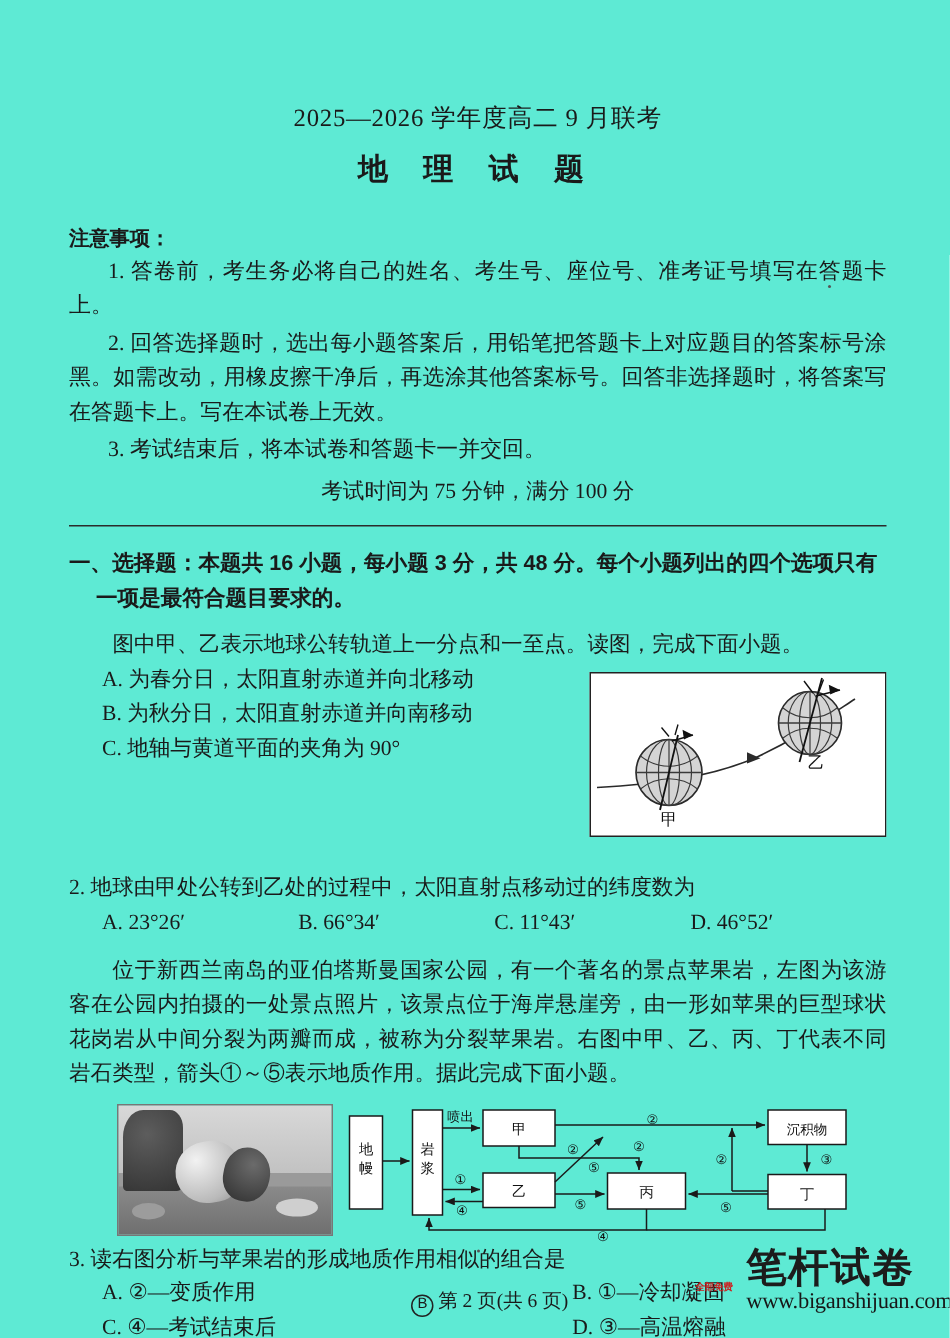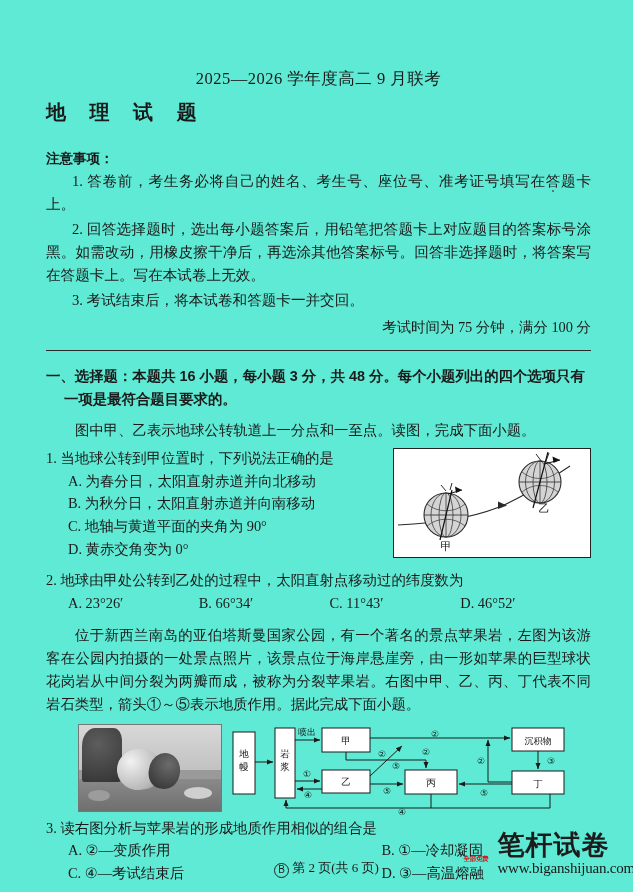--- a/index.html
+++ b/index.html
@@ -27,21 +27,21 @@
 
   
   .doc-title {
     text-align: center;
     font-size: 16.5px;
     letter-spacing: 0.5px;
     margin-top: 68px;
     font-weight: 500;
   }
   .doc-subtitle {
-    text-align: left;
+    text-align: center;
     font-size: 20px;
     font-weight: bold;
     letter-spacing: 9px;
     margin-top: 9px;
     font-family: "Liberation Sans", "DejaVu Sans", sans-serif;
   }
 
   
   .notice-head {
     font-size: 13.5px;
@@ -50,21 +50,21 @@
     font-family: "Liberation Sans", "DejaVu Sans", sans-serif;
   }
   .notice-item {
     font-size: 14.6px;
     line-height: 1.57;
     text-indent: 26px;
     margin-top: 2px;
     text-align: justify;
   }
   .exam-meta {
-    text-align: right;
+    text-align: center;
     font-size: 14.4px;
     margin-top: 7px;
     font-weight: 500;
   }
   .rule {
     border: none;
     border-top: 1.4px solid #2b2b2b;
     margin: 13px 0 0 0;
   }
 
@@ -311,28 +311,26 @@
 
           <line x1="4" y1="-18" x2="20" y2="-22" stroke="#111" stroke-width="1"></line>
           <polygon points="20,-22 12.5,-25.5 13.5,-19" fill="#111"></polygon>
           <line x1="2" y1="-20" x2="-4" y2="-28" stroke="#111" stroke-width="0.9"></line>
           <line x1="6" y1="-21" x2="9" y2="-29" stroke="#111" stroke-width="0.9"></line>
         </g>
         <text x="150" y="63" font-family="'Liberation Serif',serif" font-size="11" text-anchor="middle" fill="#111">乙</text>
       </svg>
     </div>
 
-    <div class="q-stem">1. 当地球公转到甲位置时，下列说法正确的是</div>
     <div class="opt-col">A. 为春分日，太阳直射赤道并向北移动</div>
     <div class="opt-col">B. 为秋分日，太阳直射赤道并向南移动</div>
     <div class="opt-col">C. 地轴与黄道平面的夹角为 90°</div>
-    <div class="opt-col">D. 黄赤交角变为 0°</div>
-  </div>
-
-  <div class="q-stem" style="margin-top:7px;">2. 地球由甲处公转到乙处的过程中，太阳直射点移动过的纬度数为</div>
+  </div>
+
+  <div class="q-stem" style="margin-top:19px;">2. 地球由甲处公转到乙处的过程中，太阳直射点移动过的纬度数为</div>
   <div class="opt-grid">
     <span>A. 23°26′</span>
     <span>B. 66°34′</span>
     <span>C. 11°43′</span>
     <span>D. 46°52′</span>
   </div>
 
   <div class="passage">位于新西兰南岛的亚伯塔斯曼国家公园，有一个著名的景点苹果岩，左图为该游客在公园内拍摄的一处景点照片，该景点位于海岸悬崖旁，由一形如苹果的巨型球状花岗岩从中间分裂为两瓣而成，被称为分裂苹果岩。右图中甲、乙、丙、丁代表不同岩石类型，箭头①～⑤表示地质作用。据此完成下面小题。</div>
 
   <div class="fig-row">

